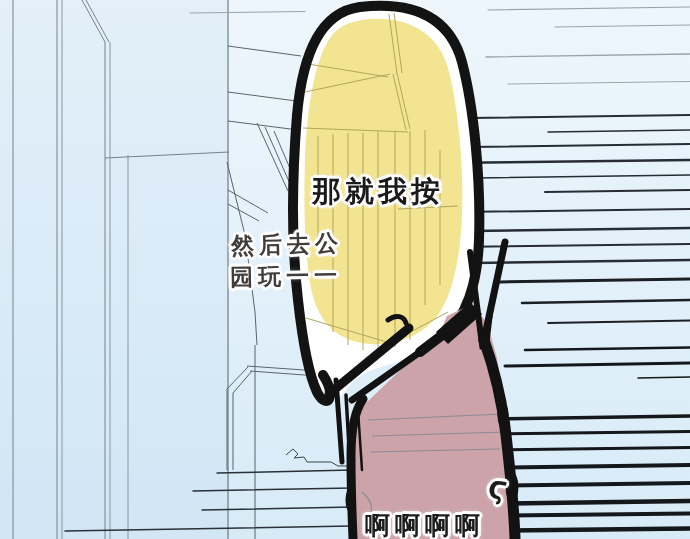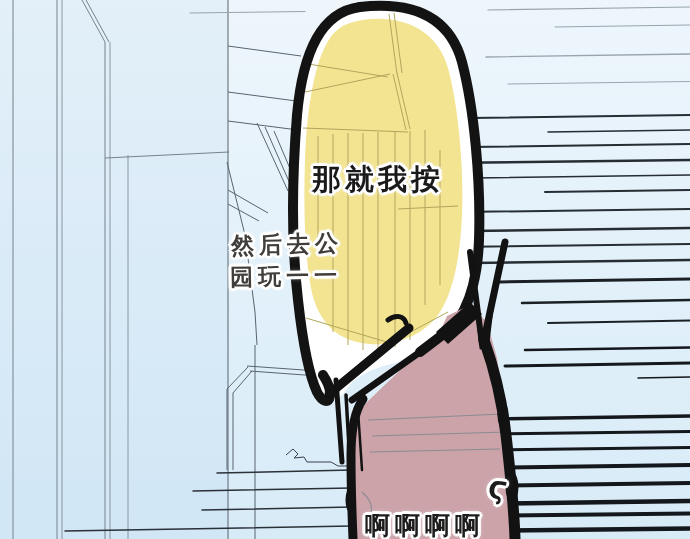--- a/index.html
+++ b/index.html
@@ -8,21 +8,21 @@
     font-family:"DejaVu Sans","Liberation Sans",sans-serif;
   }
   .panel svg { position:absolute; left:0; top:0; }
   .txt {
     position:absolute; white-space:nowrap; font-weight:700;
     text-shadow:
       -2px -2px 0 #fff, 2px -2px 0 #fff, -2px 2px 0 #fff, 2px 2px 0 #fff,
       -3px 0 0 #fff, 3px 0 0 #fff, 0 -3px 0 #fff, 0 3px 0 #fff,
       0 0 4px #fff, 0 0 6px #fff;
   }
-  .t-main   { left:312px; top:160px; font-size:29px; letter-spacing:4px; color:#1a1a1a; }
+  .t-main   { left:312px; top:172px; font-size:29px; letter-spacing:4px; color:#1a1a1a; }
   .t-aside1 { left:231px; top:229px; font-size:23px; letter-spacing:5px; color:#413d3a; transform:rotate(-1.5deg); }
   .t-aside2 { left:230px; top:261px; font-size:23px; letter-spacing:5px; color:#413d3a; transform:rotate(-1deg); }
   .t-scream { left:365px; top:509px; font-size:25px; letter-spacing:5px; color:#1c1c1c; }
   .t-breath { left:488px; top:476px; font-size:25px; color:#1c1c1c; transform:rotate(10deg); }
 </style>
 </head>
 <body>
 
 <div class="panel">
 

